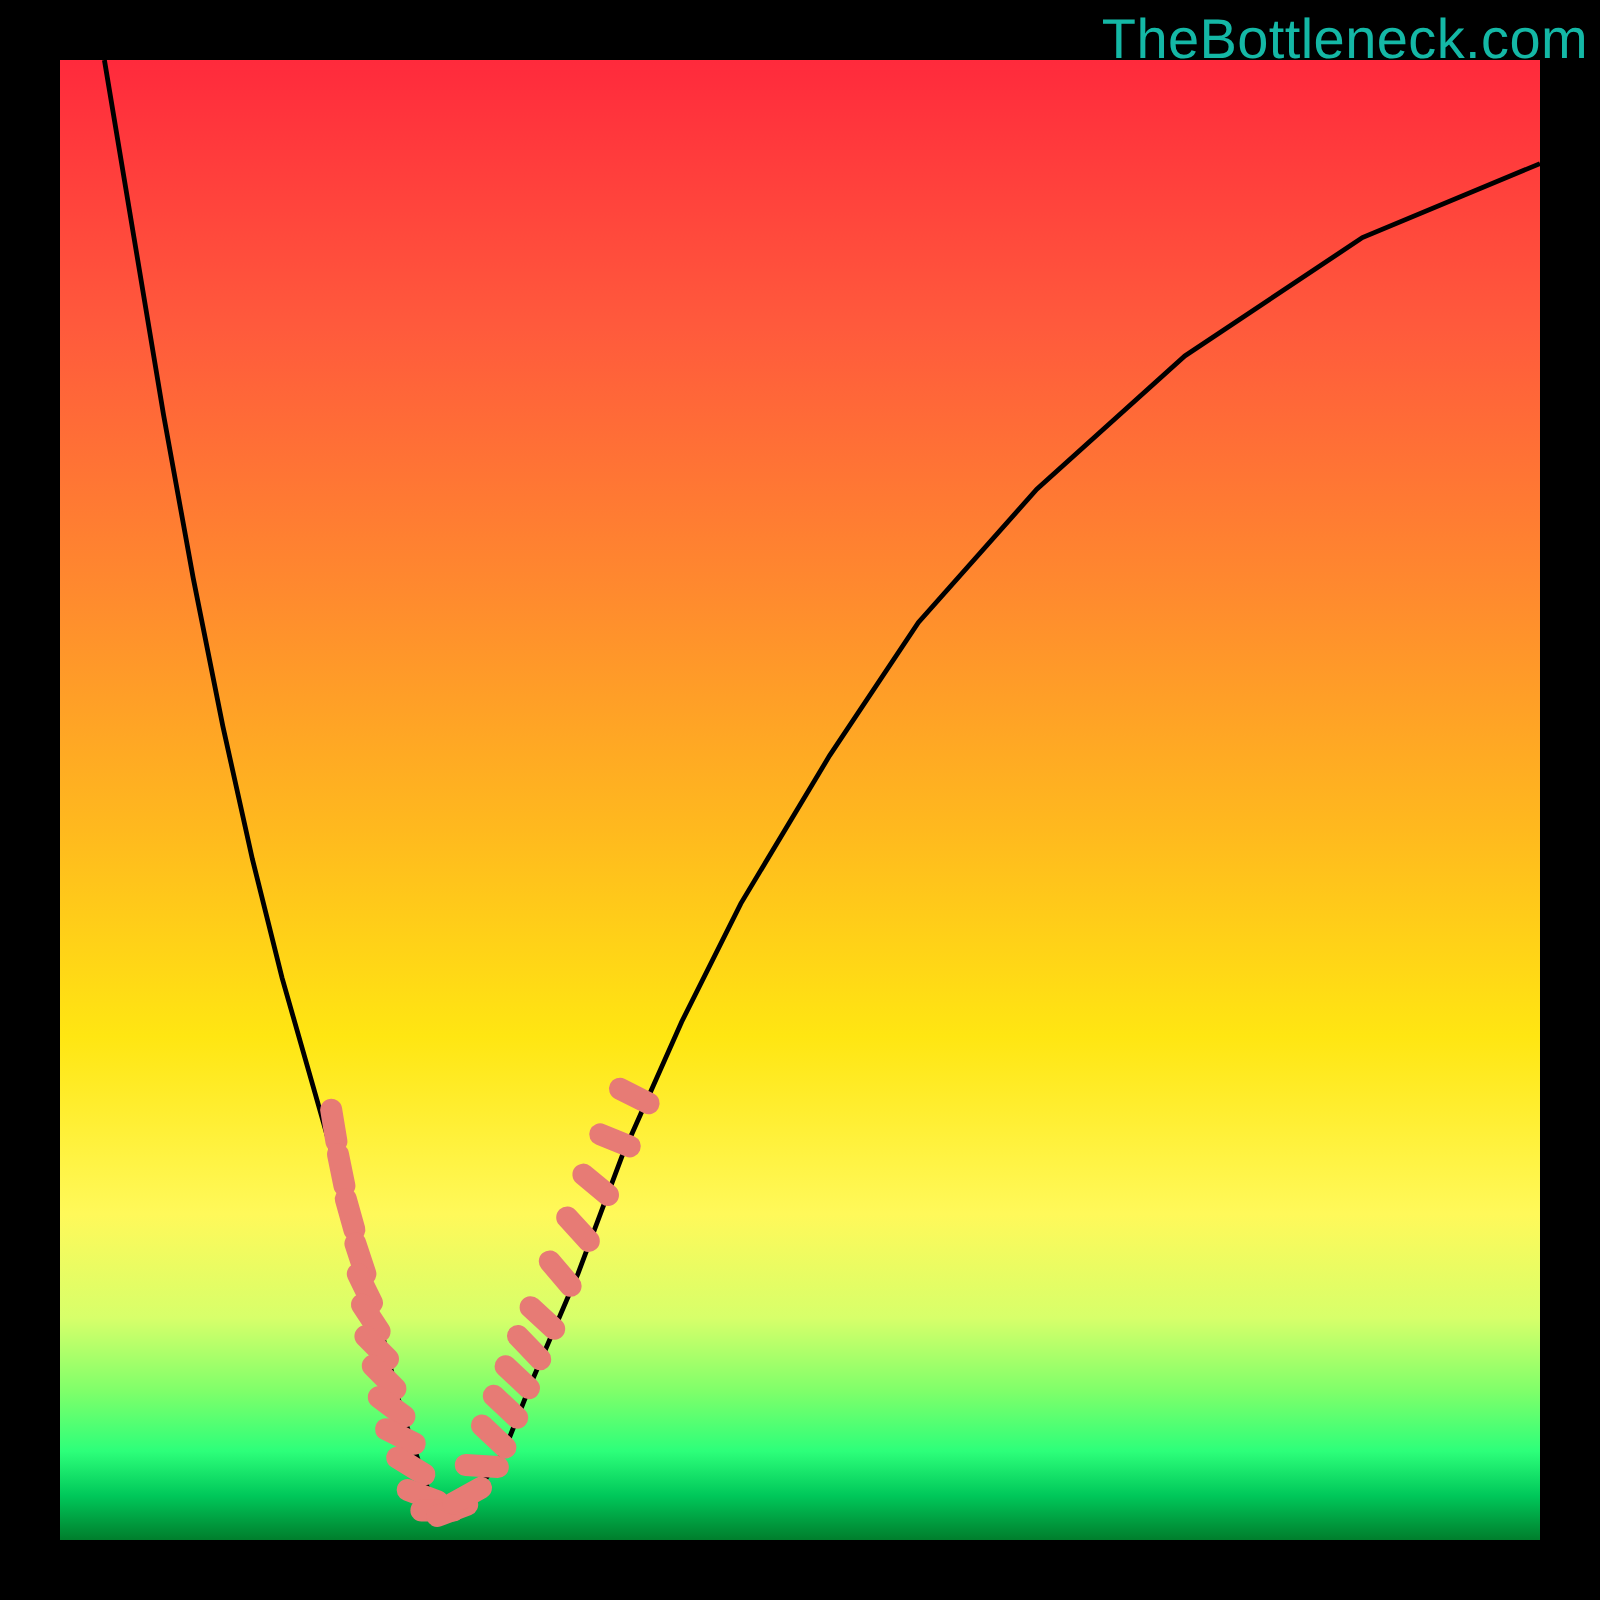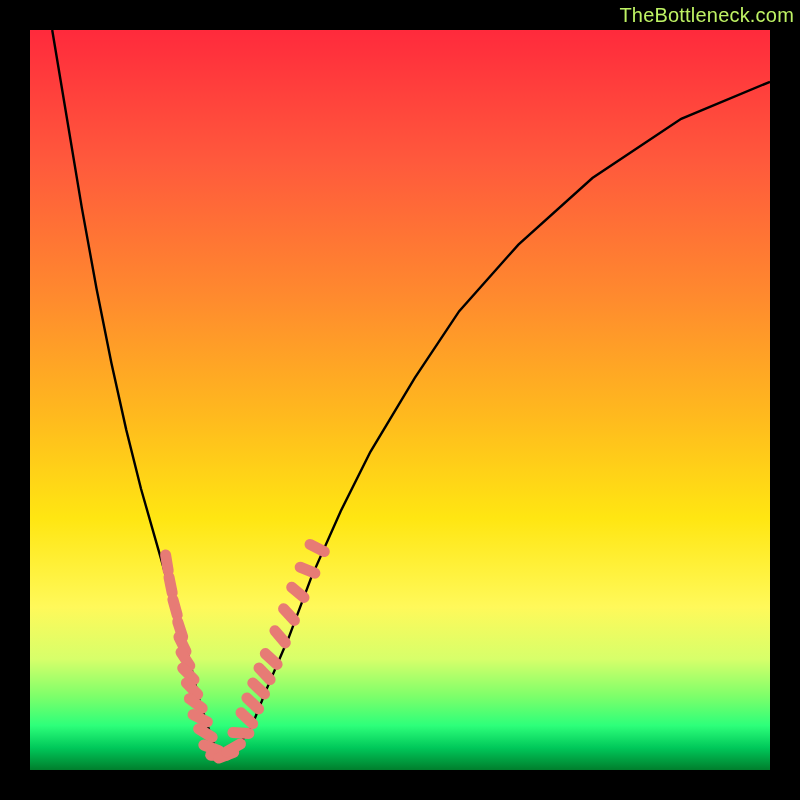--- a/index.html
+++ b/index.html
@@ -43,22 +43,22 @@
     left: 0;
     top: 0;
     width: 740px;
     height: 740px;
     overflow: visible;
   }
   .watermark {
     position: absolute;
     top: 4px;
     right: 6px;
-    color: #bef264;
-    font-size: 20px;
+    color: #14b8a6;
+    font-size: 28px;
     font-weight: 400;
     letter-spacing: 0.2px;
     font-family: Arial, Helvetica, sans-serif;
   }
 </style>
 </head>
 <body>
 
 <div class="frame">
   <div class="plot-area">

